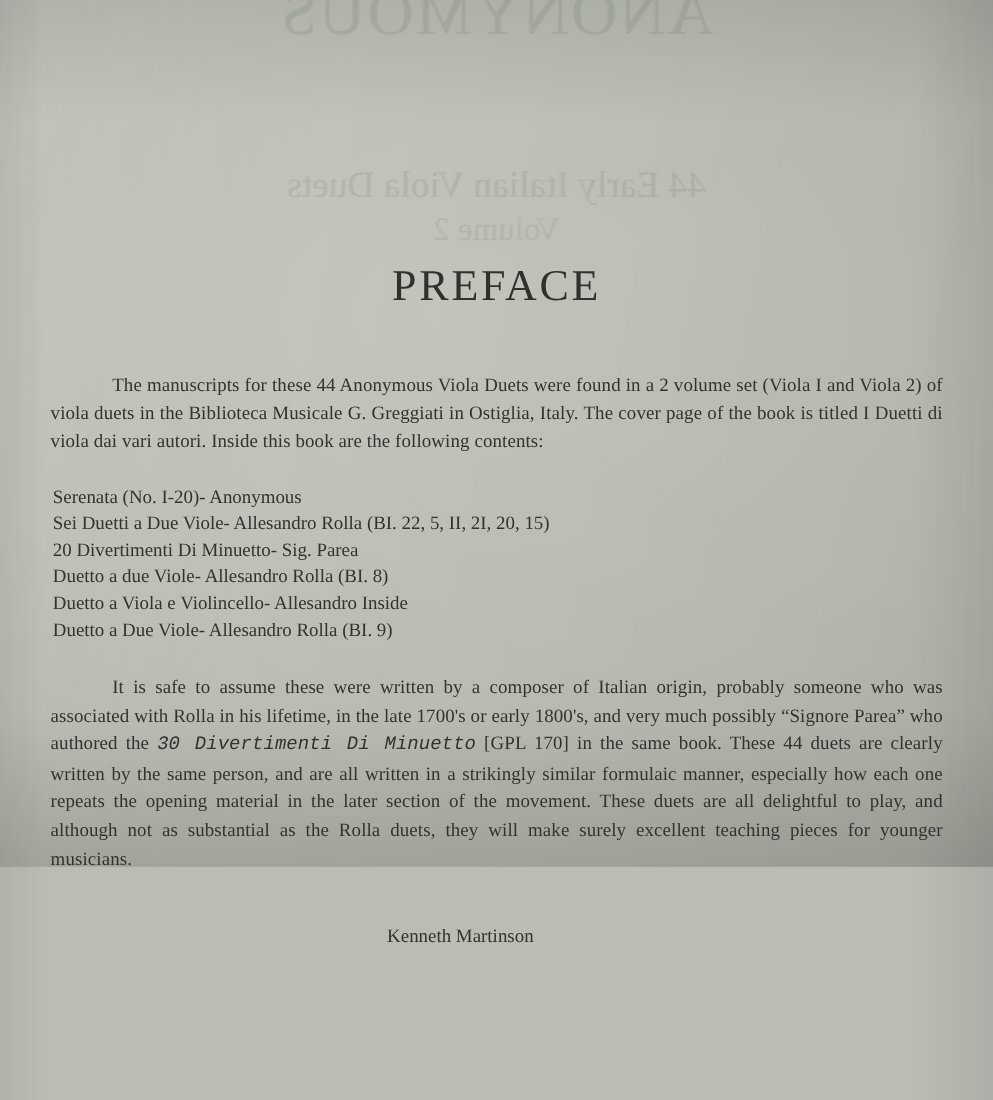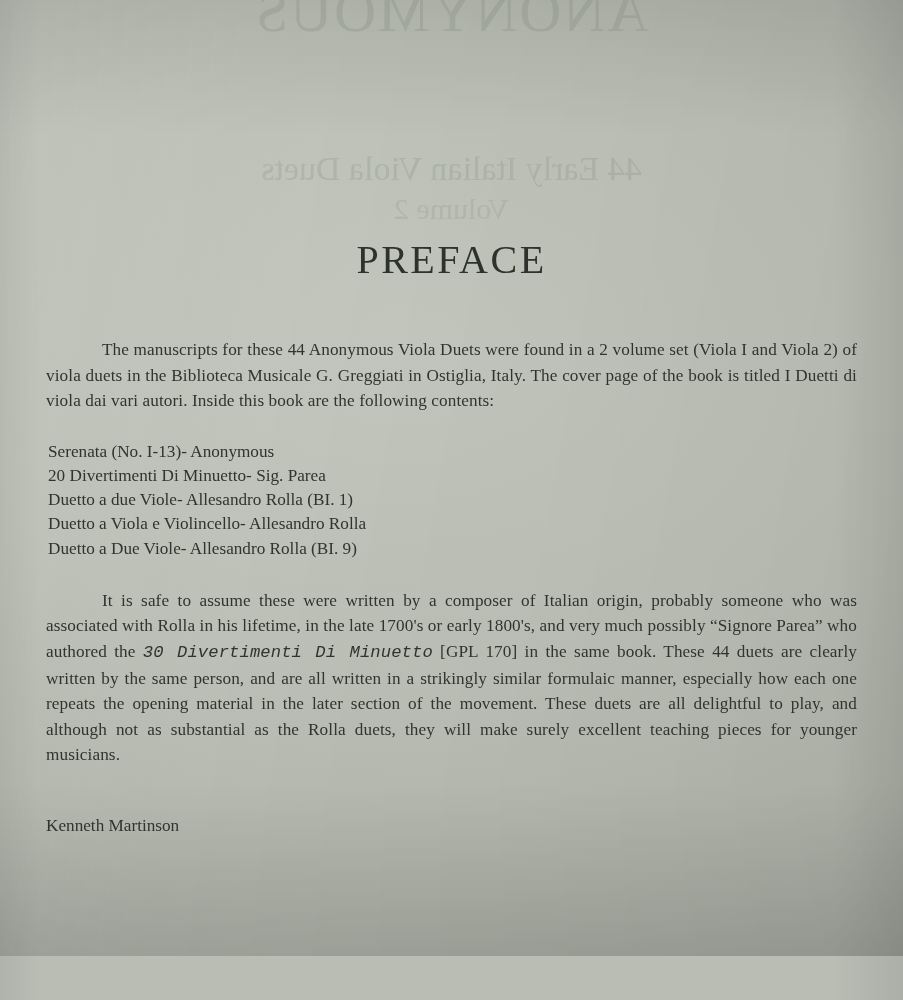--- a/index.html
+++ b/index.html
@@ -12,21 +12,21 @@
     overflow: hidden;
     background: #b9bdb4;
     font-family: "Liberation Serif", serif;
     color: #30342f;
   }
 
   
   .page {
     position: relative;
     width: 903px;
-    height: 956px;
+    height: 788px;
     background:
       radial-gradient(ellipse 1100px 780px at 46% 36%, #c3c7bd 0%, #bcc0b6 42%, #b2b6ac 72%, #a7aba2 100%);
   }
   .page::after {
     content: "";
     position: absolute;
     inset: 0;
     pointer-events: none;
     background:
       linear-gradient(100deg, rgba(255,255,255,0.06) 0%, rgba(255,255,255,0.0) 30%, rgba(0,0,0,0.05) 100%),
@@ -119,21 +119,21 @@
   }
   ul.contents-list li {
     font-size: 17.2px;
     line-height: 24.2px;
     color: #30342f;
     white-space: nowrap;
   }
 
   .signature {
     margin-top: 48px;
-    text-align: left;
+    text-align: center;
     padding-right: 66px;
     font-size: 17.2px;
     color: #30342f;
   }
 
   em {
     font-style: italic;
     font-family: Liberation Mono, monospace;
   }
 
@@ -173,24 +173,25 @@
   <div class="edge-shade-left"></div>
   <div class="edge-shade"></div>
 
   <div class="content">
 
     <h1 class="title">PREFACE</h1>
 
     <p class="para" id="para-1"><span class="indent"></span><span>The manuscripts for these 44 Anonymous Viola Duets were found in a 2 volume set (Viola I and Viola 2) of viola duets in the Biblioteca Musicale G. Greggiati in Ostiglia, Italy.  The cover page of the book is titled I Duetti di viola dai vari autori.  Inside this book are the following contents:</span></p>
 
     <ul class="contents-list">
-      <li>Serenata (No. I-13)- Anonymous</li>
+      <li>Serenata (No. I-20)- Anonymous</li>
+      <li>Sei Duetti a Due Viole- Allesandro Rolla (BI. 22, 5, II, 2I, 20, 15)</li>
       <li>20 Divertimenti Di Minuetto- Sig. Parea</li>
-      <li>Duetto a due Viole- Allesandro Rolla (BI. 1)</li>
-      <li>Duetto a Viola e Violincello- Allesandro Rolla</li>
+      <li>Duetto a due Viole- Allesandro Rolla (BI. 8)</li>
+      <li>Duetto a Viola e Violincello- Allesandro Inside</li>
       <li>Duetto a Due Viole- Allesandro Rolla (BI. 9)</li>
     </ul>
 
     <p class="para" id="para-2"><span class="indent"></span><span>It is safe to assume these were written by a composer of Italian origin, probably someone who was associated with Rolla in his lifetime, in the late 1700's or early 1800's, and very much possibly “Signore Parea” who authored the </span><em>30 Divertimenti Di Minuetto</em><span> [GPL 170] in the same book.  These 44 duets are clearly written by the same person, and are all written in a strikingly similar formulaic manner, especially how each one repeats the opening material in the later section of the movement.  These duets are all delightful to play, and although not as substantial as the Rolla duets, they will make surely excellent teaching pieces for younger musicians.</span></p>
 
     <div class="signature">Kenneth Martinson</div>
 
   </div>
 </div>
 

